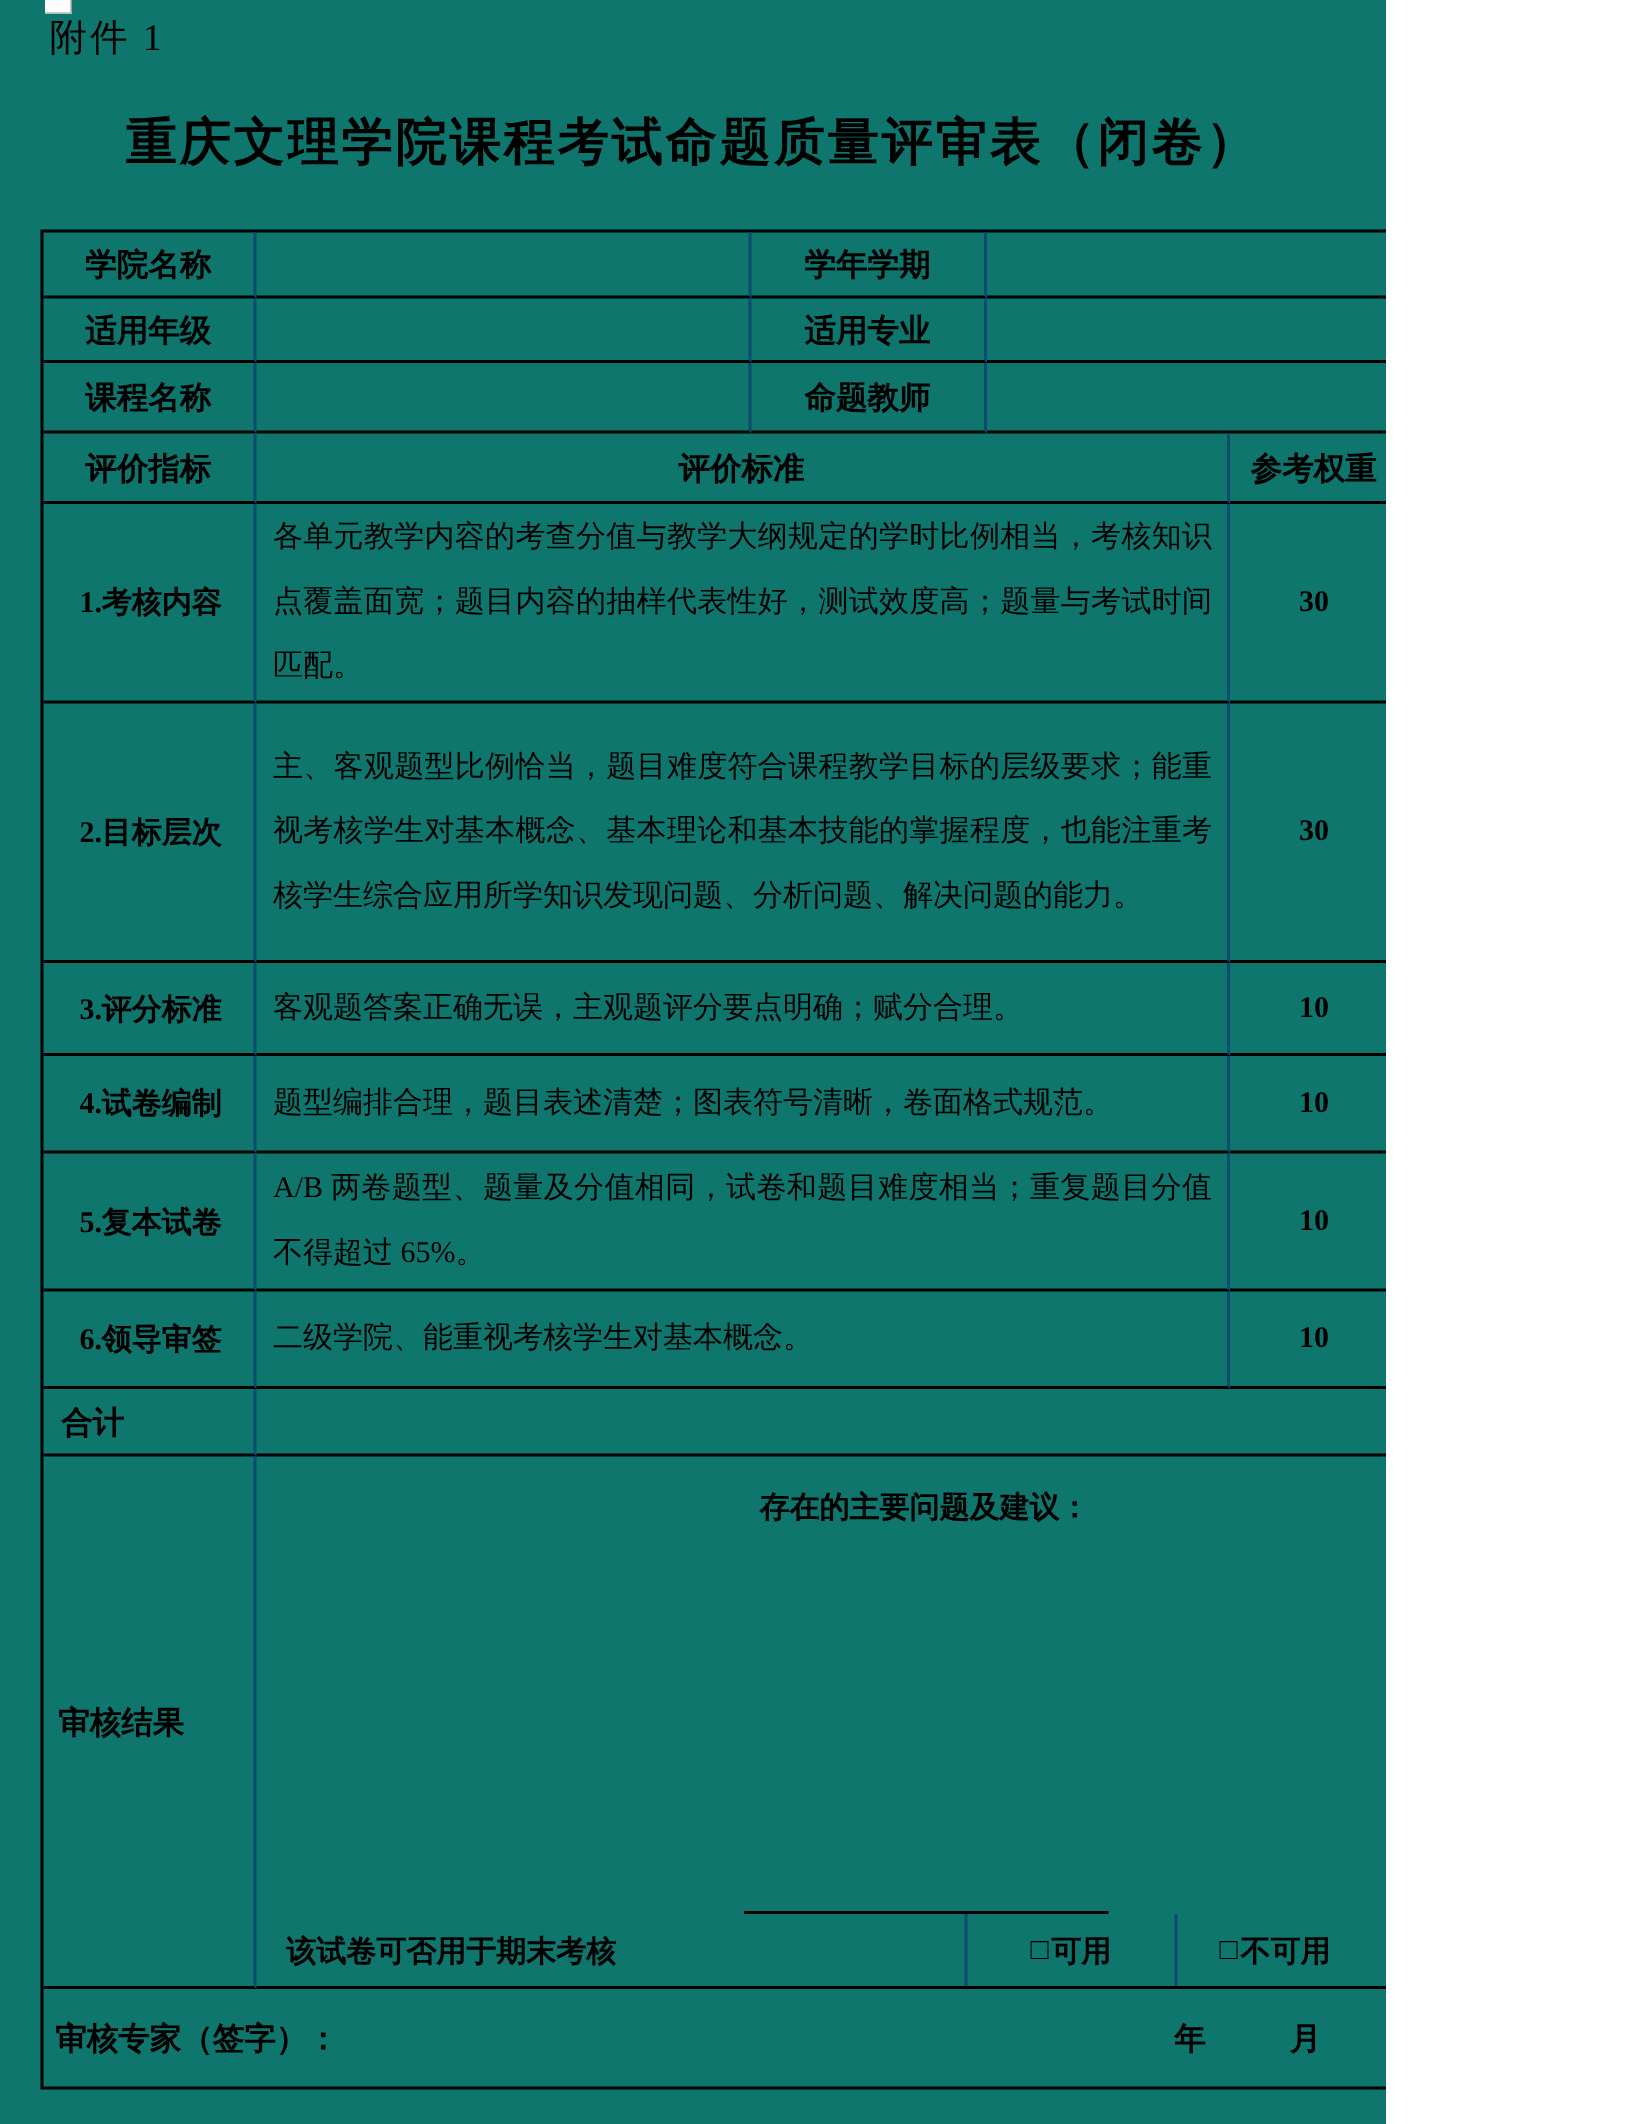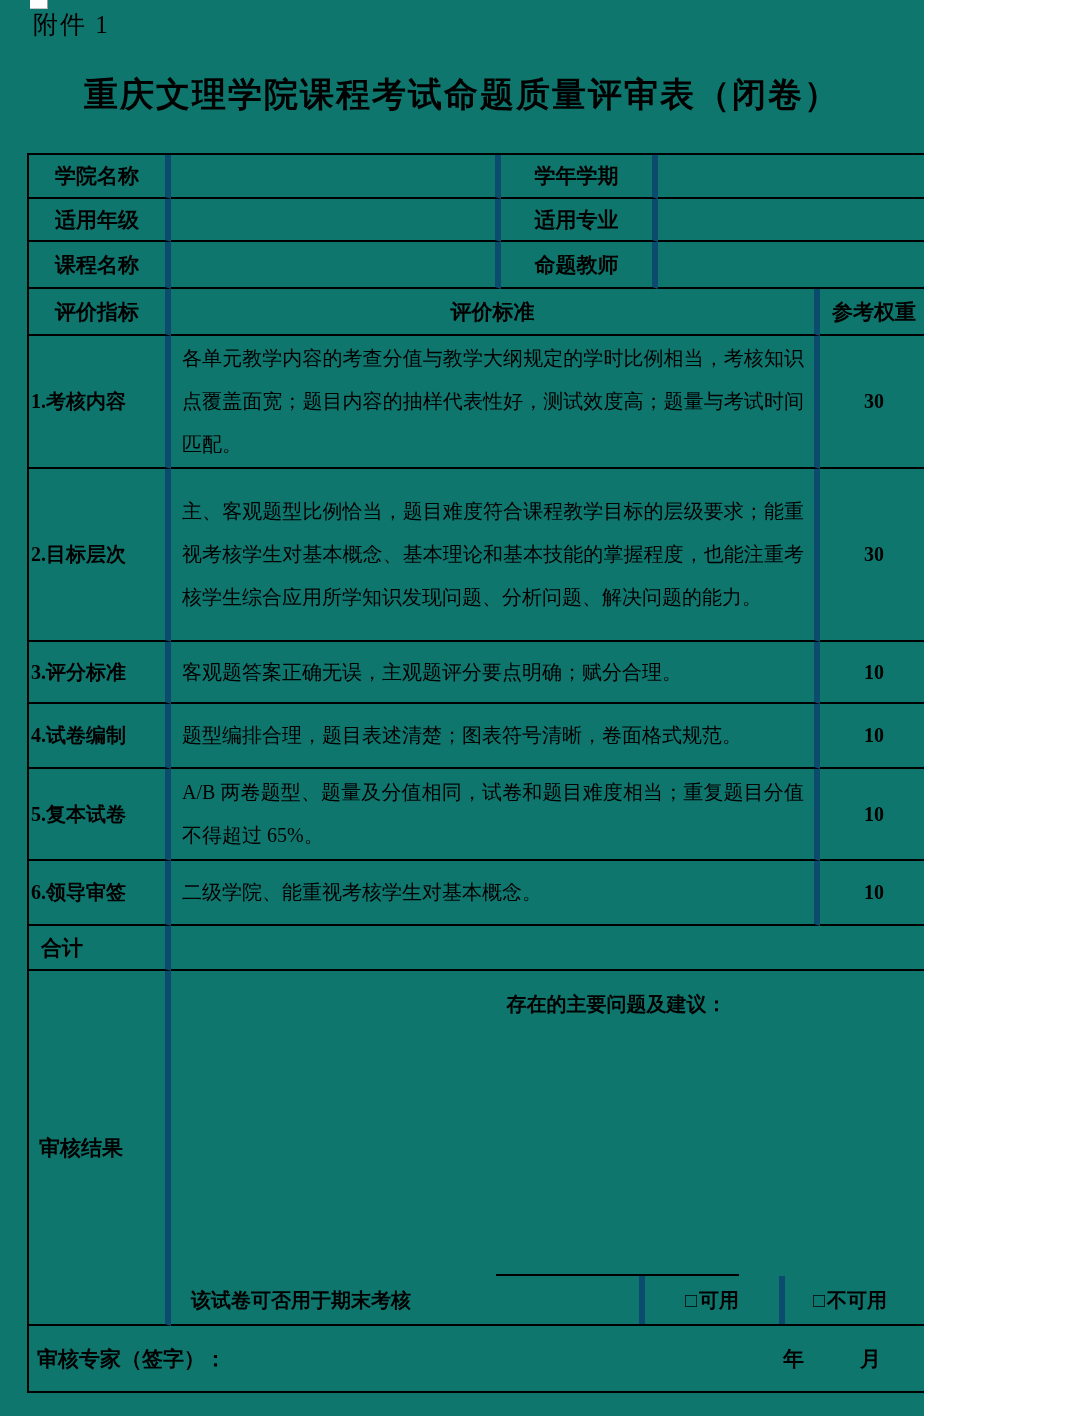--- a/index.html
+++ b/index.html
@@ -41,21 +41,21 @@
   .tbl {
     position: absolute;
     left: 27px; top: 153px;
     width: 1038px;
     border: 2px solid #000;
     display: flex;
     flex-direction: column;
   }
   .row { display: flex; width: 100%; }
   .cell {
-    border-right: 6px solid #0c4a6e;
+    border-right: 2px solid #0c4a6e;
     border-bottom: 2px solid #000;
     display: flex;
     align-items: center;
     flex-shrink: 0;
     overflow: hidden;
   }
   .cell.last { border-right: none; flex: 1 1 auto; }
   .bottomless { border-bottom: none; }
   .w142 { width: 142px; }
   .w330 { width: 330px; }
@@ -73,21 +73,21 @@
   .h65 { height: 65px; }
   .h92 { height: 92px; }
   .h45 { height: 45px; }
   .h48 { height: 48px; }
   .h307 { height: 307px; }
   .h355 { height: 355px; }
   .bold { font-weight: bold; }
   .fs21 { font-size: 21px; text-align: center; }
   .fs20 { font-size: 20px; }
   .center { justify-content: center; text-align: center; }
-  .padl6  { padding-left: 2px; }
+  .padl6  { padding-left: 24px; }
   .padl10 { padding-left: 10px; }
   .padl12 { padding-left: 12px; }
   .padl20 { padding-left: 20px; }
   .padl28 { padding-left: 28px; }
   .std {
     padding: 2px 10px 2px 11px;
     line-height: 43px;
     text-align: justify;
   }
   .band-right { flex: 1 1 auto; display: flex; flex-direction: column; border-right: none; }

